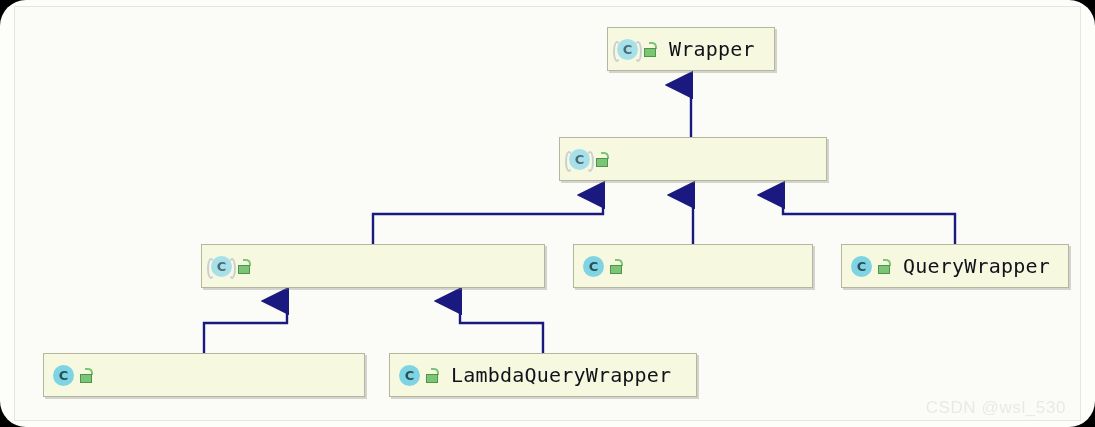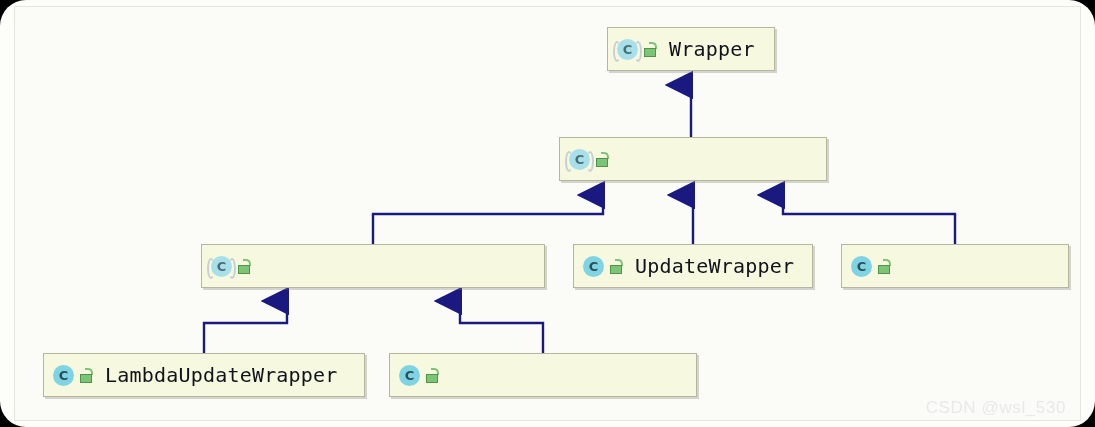--- a/index.html
+++ b/index.html
@@ -209,45 +209,45 @@
             <span class="body"></span>
         </span>
       </div>
 
       <div class="node" style="left:558px; top:237px; width:240px;">
         <span class="icon-class">C</span>
         <span class="icon-lock">
           <span class="shackle"></span>
             <span class="body"></span>
         </span>
-        <span class="node-label">UpdateWrapper</span>
       </div>
 
       <div class="node" style="left:826px; top:237px; width:228px;">
         <span class="icon-class">C</span>
         <span class="icon-lock">
           <span class="shackle"></span>
             <span class="body"></span>
         </span>
+        <span class="node-label">QueryWrapper</span>
       </div>
 
       <div class="node" style="left:28px; top:346px; width:322px;">
         <span class="icon-class">C</span>
         <span class="icon-lock">
           <span class="shackle"></span>
             <span class="body"></span>
         </span>
-        <span class="node-label">LambdaUpdateWrapper</span>
       </div>
 
       <div class="node" style="left:374px; top:346px; width:308px;">
         <span class="icon-class">C</span>
         <span class="icon-lock">
           <span class="shackle"></span>
             <span class="body"></span>
         </span>
+        <span class="node-label">LambdaQueryWrapper</span>
       </div>
 
       <div id="watermark">CSDN @wsl_530</div>
 
     </div>
   </div>
 </div>
 
 </body></html>

